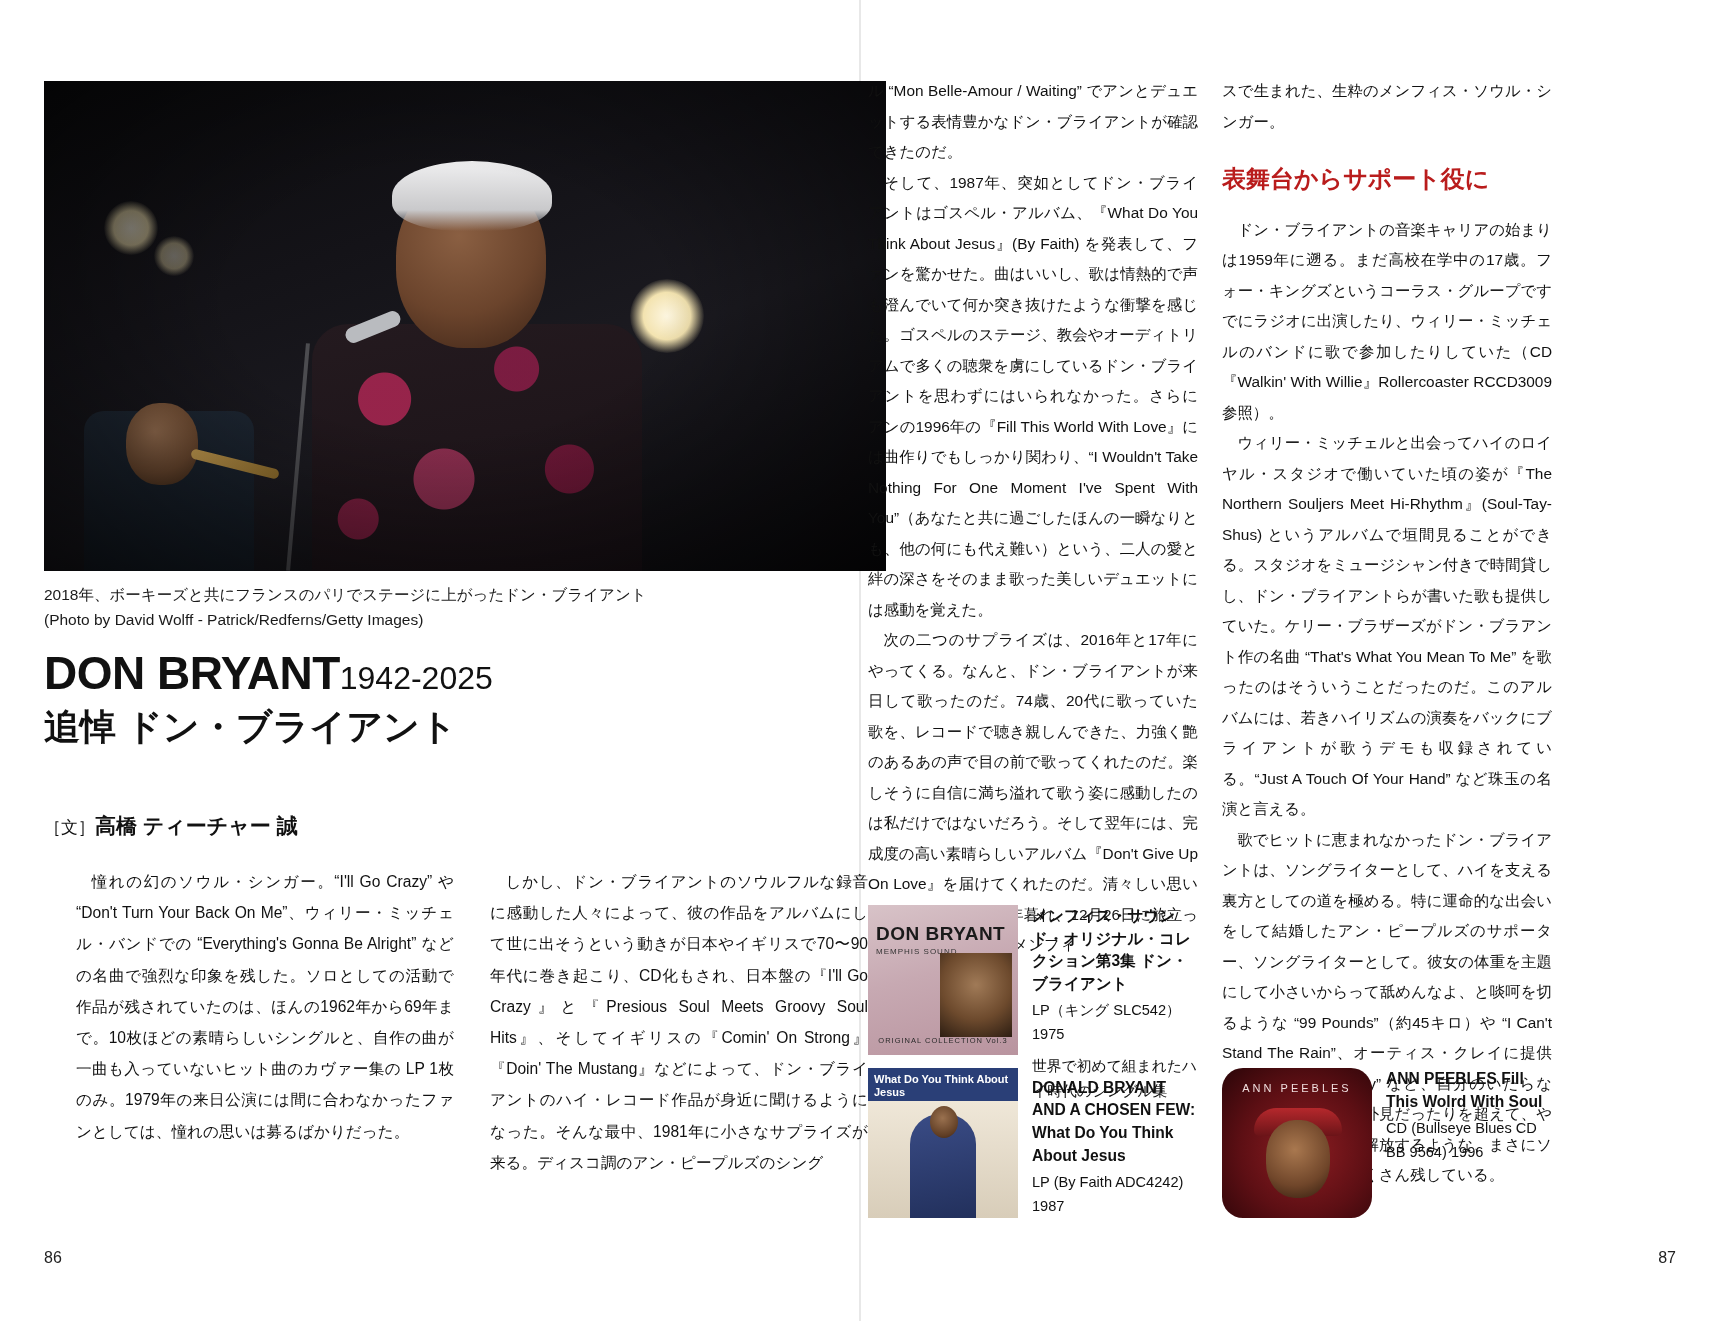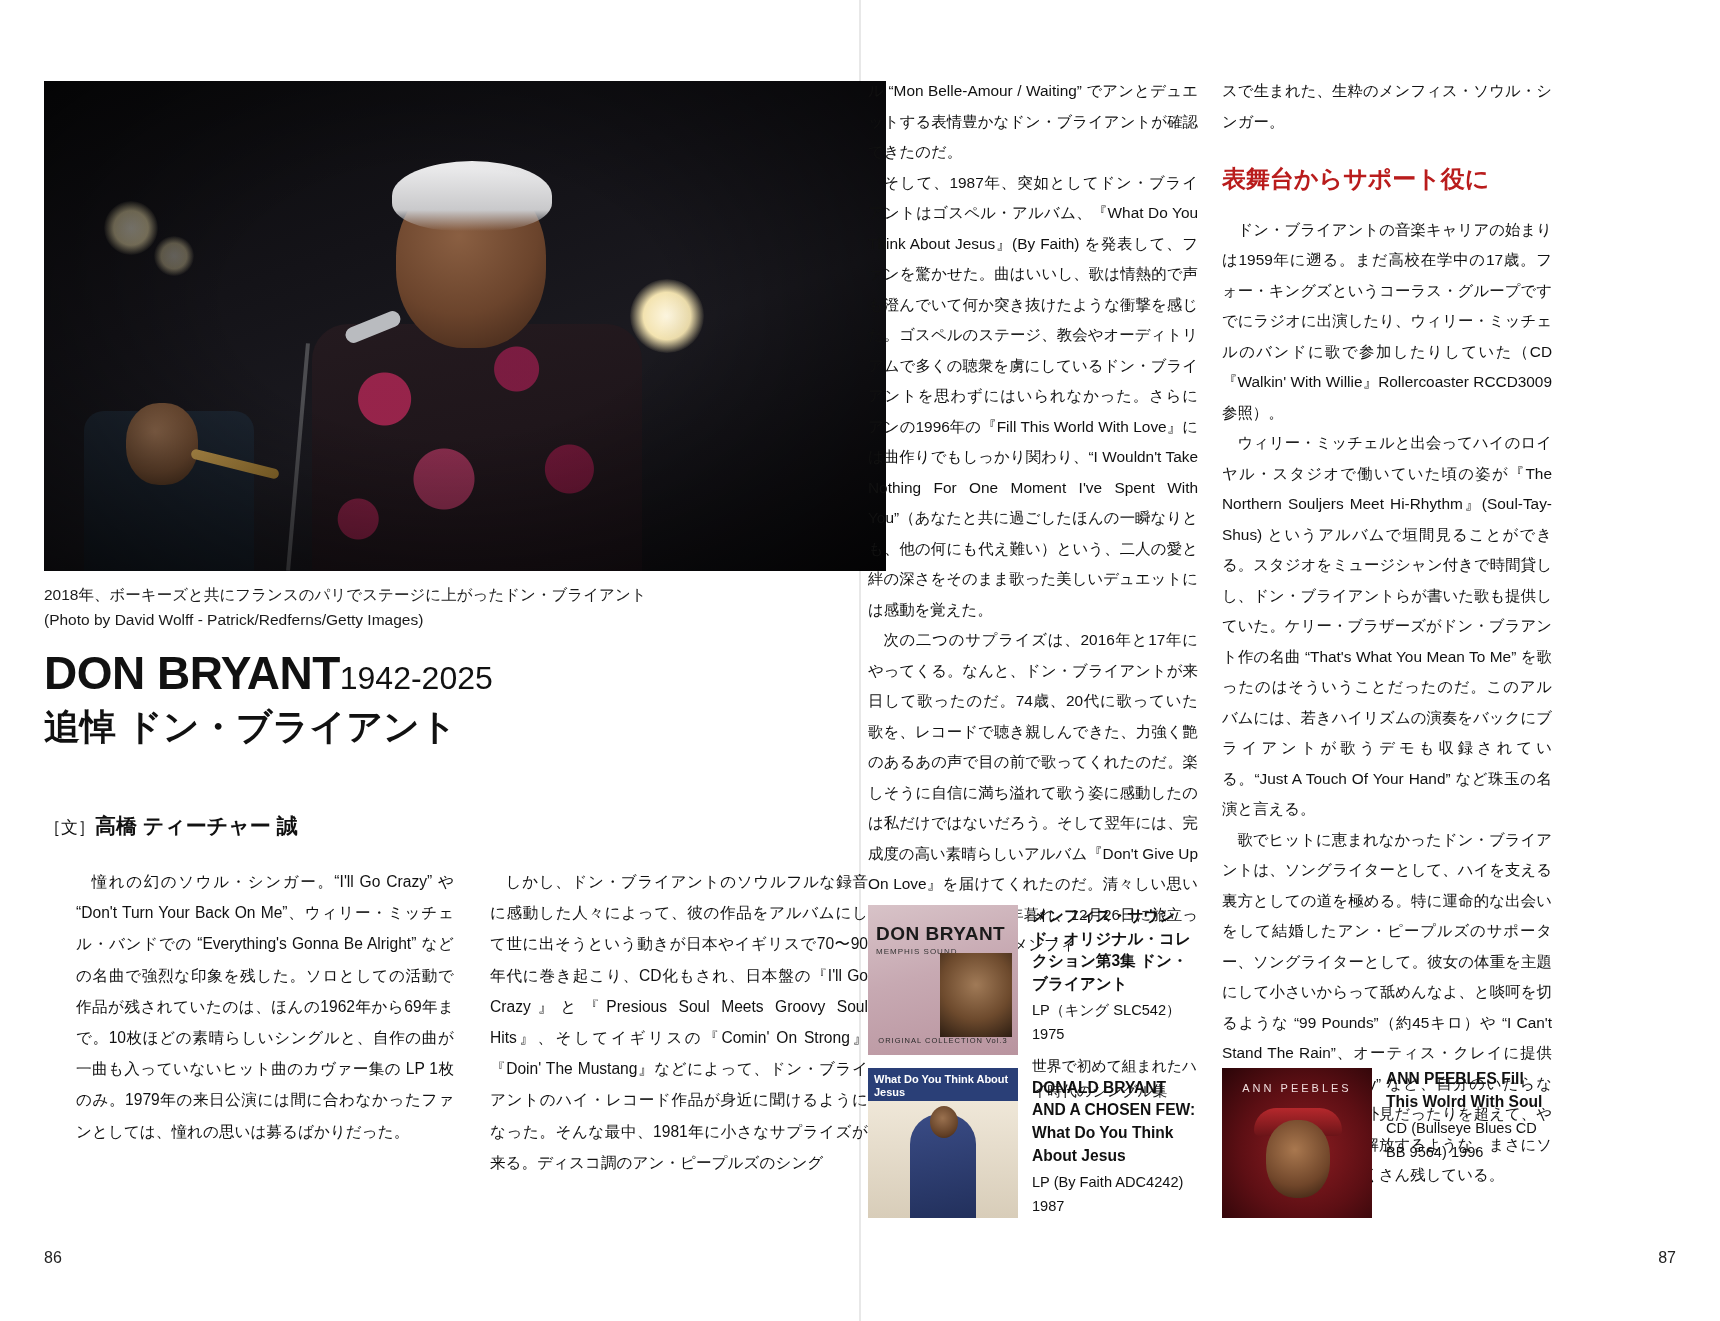--- a/index.html
+++ b/index.html
@@ -283,20 +283,21 @@
     background: linear-gradient(170deg,#3a4c86 0%, #22305c 100%);
     border-radius: 30px 30px 0 0;
   }
   .cover-b .cb-head {
     position: absolute; left: 62px; top: 38px;
     width: 28px; height: 32px; border-radius: 50%;
     background: radial-gradient(circle at 45% 38%, #9a714f 0%, #5f3d24 70%, #33200f 100%);
   }
   .cover-c {
     background: radial-gradient(circle at 55% 55%, #8d1d22 0%, #5d0f14 55%, #2a0508 100%);
+    border-radius: 21px;
   }
   .cover-c .cc-name {
     position: absolute; left: 0; top: 14px; width: 100%;
     text-align: center; font-size: 11px; color: #f0dede; letter-spacing: 3px;
   }
   .cover-c .cc-face {
     position: absolute; left: 44px; top: 52px;
     width: 64px; height: 78px; border-radius: 45%;
     background: radial-gradient(circle at 45% 38%, #a9784f 0%, #70462a 60%, #2f1b0d 100%);
   }

